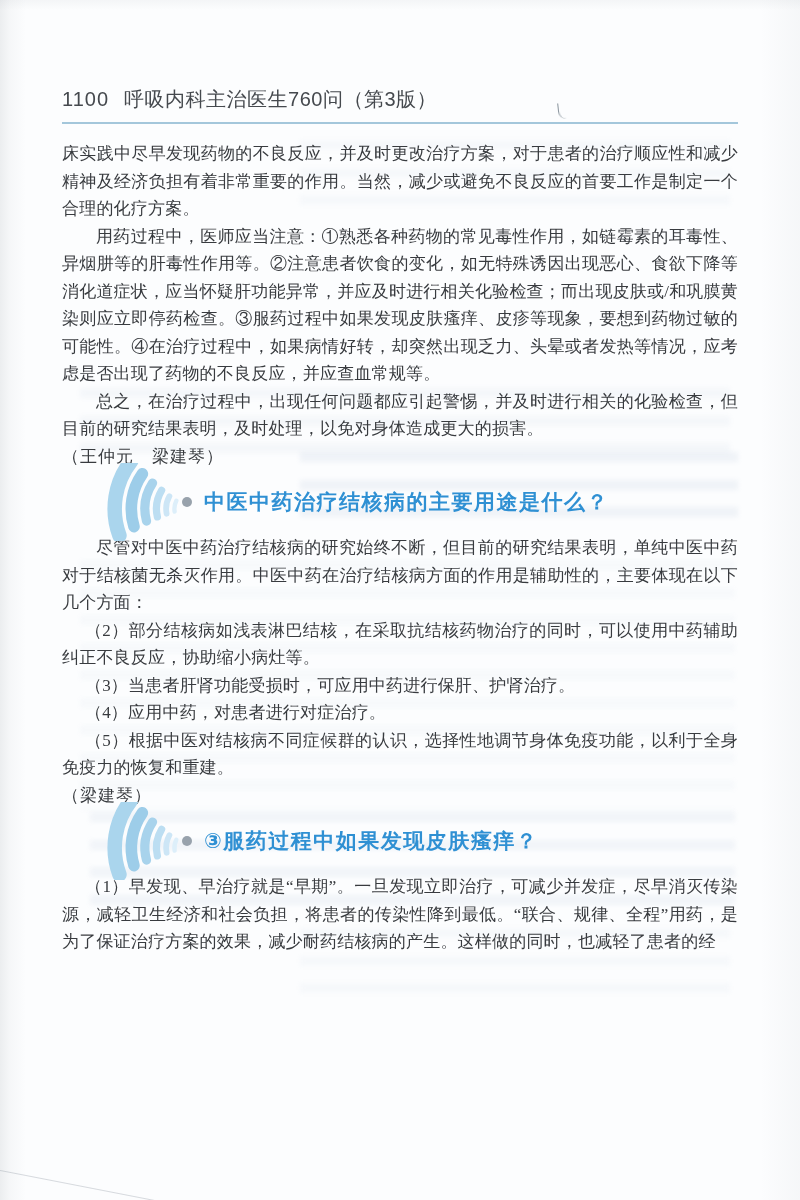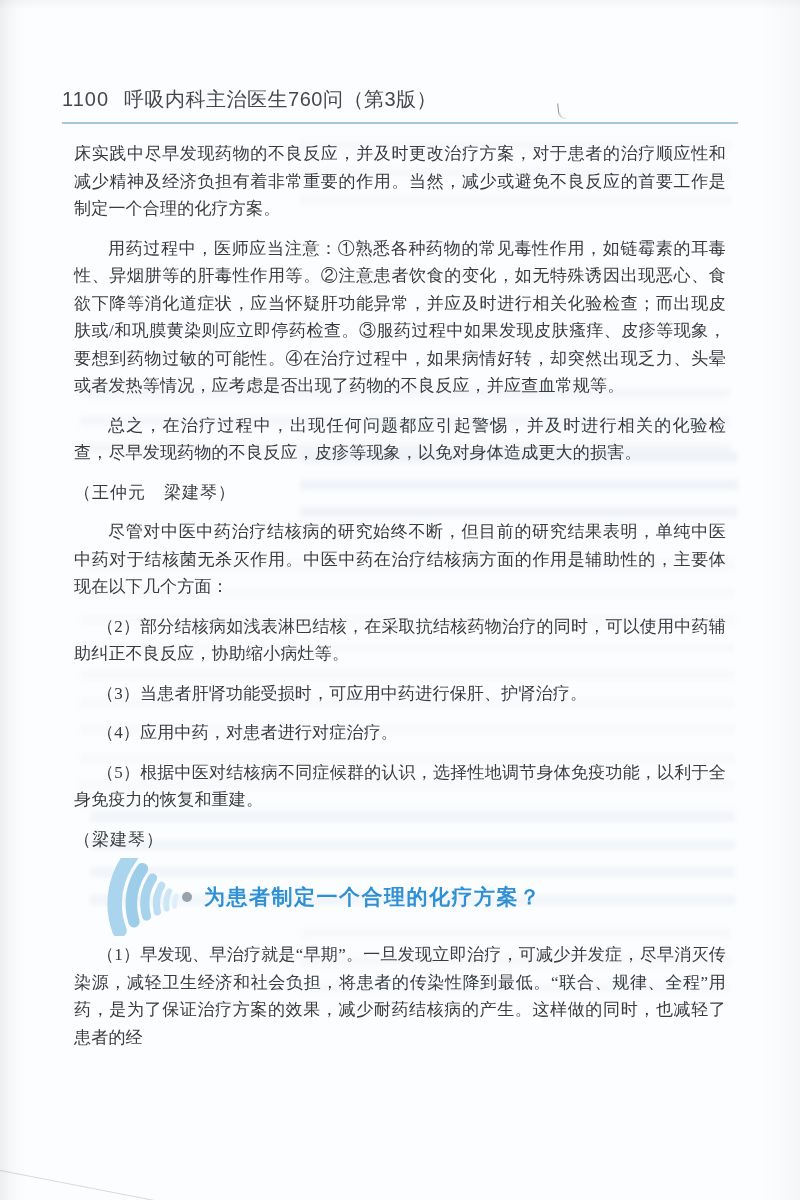--- a/index.html
+++ b/index.html
@@ -62,21 +62,21 @@
     letter-spacing: 0.5px;
   }
   .running-head .folio { letter-spacing: 1px; }
   .head-rule {
     margin-top: 9px;
     height: 2px;
     background: #a4c7db;
   }
   main { margin-top: 16px; }
   main p {
-    margin: 12px;
+    margin: 0;
     font-size: 17px;
     line-height: 27.5px;
     text-align: justify;
     text-justify: inter-ideograph;
     color: #383b3f;
     letter-spacing: 0.2px;
   }
   p.indent { text-indent: 2em; }
   p.indent-num { text-indent: 1.35em; }
   p.attribution { text-align: left; letter-spacing: 1px; }
@@ -133,43 +133,57 @@
     <header class="running-head">
       <span class="folio">1100</span>
       <span class="btitle">呼吸内科主治医生760问（第3版）</span>
     </header>
     <div class="head-rule"></div>
 
     <main>
 
       <p>床实践中尽早发现药物的不良反应，并及时更改治疗方案，对于患者的治疗顺应性和减少精神及经济负担有着非常重要的作用。当然，减少或避免不良反应的首要工作是制定一个合理的化疗方案。</p>
       <p class="indent">用药过程中，医师应当注意：①熟悉各种药物的常见毒性作用，如链霉素的耳毒性、异烟肼等的肝毒性作用等。②注意患者饮食的变化，如无特殊诱因出现恶心、食欲下降等消化道症状，应当怀疑肝功能异常，并应及时进行相关化验检查；而出现皮肤或/和巩膜黄染则应立即停药检查。③服药过程中如果发现皮肤瘙痒、皮疹等现象，要想到药物过敏的可能性。④在治疗过程中，如果病情好转，却突然出现乏力、头晕或者发热等情况，应考虑是否出现了药物的不良反应，并应查血常规等。</p>
-      <p class="indent">总之，在治疗过程中，出现任何问题都应引起警惕，并及时进行相关的化验检查，尽早发现药物的不良反应，皮疹等现象，以免对身体造成更大的损害。</p>
+      <p class="indent">总之，在治疗过程中，出现任何问题都应引起警惕，并及时进行相关的化验检查，但目前的研究结果表明，及时处理，以免对身体造成更大的损害。</p>
       <p class="attribution">（王仲元　梁建琴）</p>
 
+      <div class="qa-heading">
+        <svg class="wave-icon" width="92" height="78" viewBox="0 0 95 80" fill="none">
+          <g transform="rotate(9 55 40)" stroke-linecap="round" fill="none">
+            <path d="M30,1 A80,80 0 0 0 30,79" stroke="#aad5ed" stroke-width="15"></path>
+            <path d="M43.4,12.4 A63,63 0 0 0 43.4,67.6" stroke="#9dcde9" stroke-width="12"></path>
+            <path d="M55.3,20.1 A49,49 0 0 0 55.3,59.9" stroke="#a8d3ec" stroke-width="9.5"></path>
+            <path d="M65.7,26.1 A37,37 0 0 0 65.7,53.9" stroke="#bcdef2" stroke-width="7.5"></path>
+            <path d="M74.6,30.8 A27,27 0 0 0 74.6,49.2" stroke="#cde6f6" stroke-width="6"></path>
+            <path d="M82.4,34.3 A18.5,18.5 0 0 0 82.4,45.7" stroke="#ddeffa" stroke-width="4.5"></path>
+          </g>
+        </svg>
+        <span class="bullet"></span>
+        <h2>中医中药治疗结核病的主要用途是什么？</h2>
+      </div>
 
       <p class="indent">尽管对中医中药治疗结核病的研究始终不断，但目前的研究结果表明，单纯中医中药对于结核菌无杀灭作用。中医中药在治疗结核病方面的作用是辅助性的，主要体现在以下几个方面：</p>
       <p class="indent-num">（2）部分结核病如浅表淋巴结核，在采取抗结核药物治疗的同时，可以使用中药辅助纠正不良反应，协助缩小病灶等。</p>
       <p class="indent-num">（3）当患者肝肾功能受损时，可应用中药进行保肝、护肾治疗。</p>
       <p class="indent-num">（4）应用中药，对患者进行对症治疗。</p>
       <p class="indent-num">（5）根据中医对结核病不同症候群的认识，选择性地调节身体免疫功能，以利于全身免疫力的恢复和重建。</p>
       <p class="attribution">（梁建琴）</p>
 
       <div class="qa-heading">
         <svg class="wave-icon" width="92" height="78" viewBox="0 0 95 80" fill="none">
           <g transform="rotate(9 55 40)" stroke-linecap="round" fill="none">
             <path d="M30,1 A80,80 0 0 0 30,79" stroke="#aad5ed" stroke-width="15"></path>
             <path d="M43.4,12.4 A63,63 0 0 0 43.4,67.6" stroke="#9dcde9" stroke-width="12"></path>
             <path d="M55.3,20.1 A49,49 0 0 0 55.3,59.9" stroke="#a8d3ec" stroke-width="9.5"></path>
             <path d="M65.7,26.1 A37,37 0 0 0 65.7,53.9" stroke="#bcdef2" stroke-width="7.5"></path>
             <path d="M74.6,30.8 A27,27 0 0 0 74.6,49.2" stroke="#cde6f6" stroke-width="6"></path>
             <path d="M82.4,34.3 A18.5,18.5 0 0 0 82.4,45.7" stroke="#ddeffa" stroke-width="4.5"></path>
           </g>
         </svg>
         <span class="bullet"></span>
-        <h2>为患者制定一个合理的化疗方案？</h2>
+        <h2>③服药过程中如果发现皮肤瘙痒？</h2>
       </div>
 
       <p class="indent-num">（1）早发现、早治疗就是“早期”。一旦发现立即治疗，可减少并发症，尽早消灭传染源，减轻卫生经济和社会负担，将患者的传染性降到最低。“联合、规律、全程”用药，是为了保证治疗方案的效果，减少耐药结核病的产生。这样做的同时，也减轻了患者的经</p>
 
     </main>
   </div>
 </div>
 
 </body></html>

